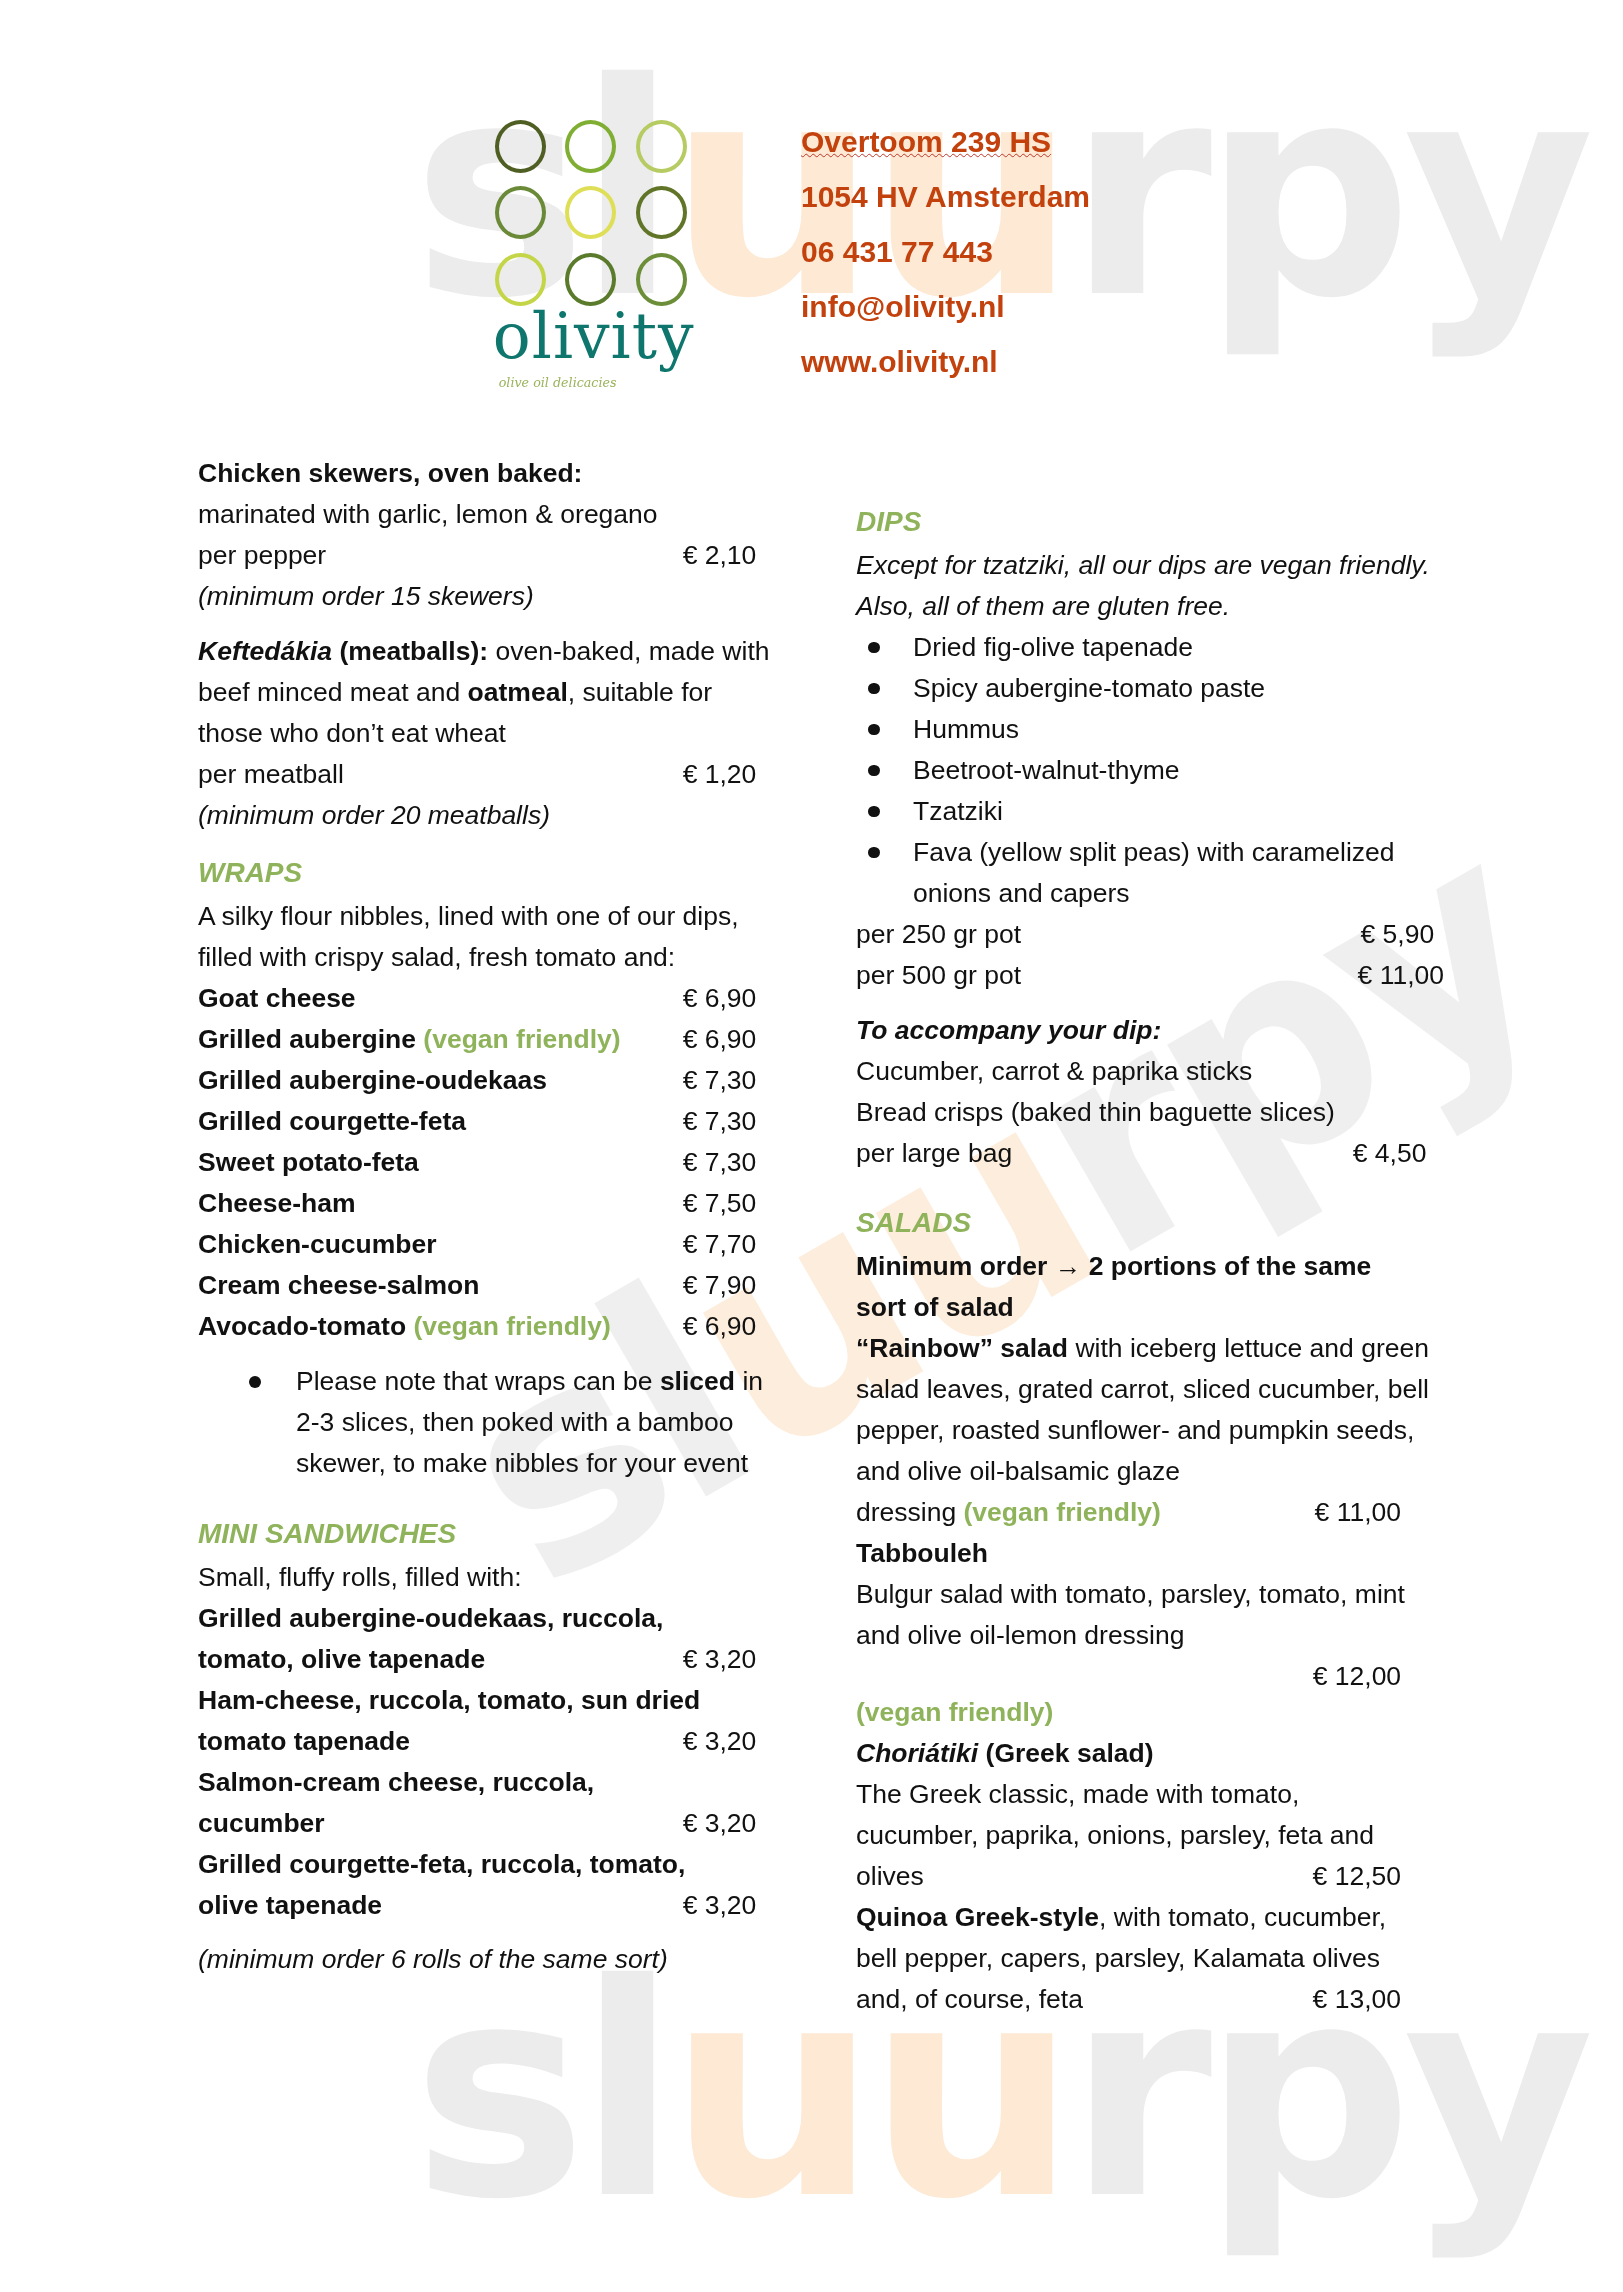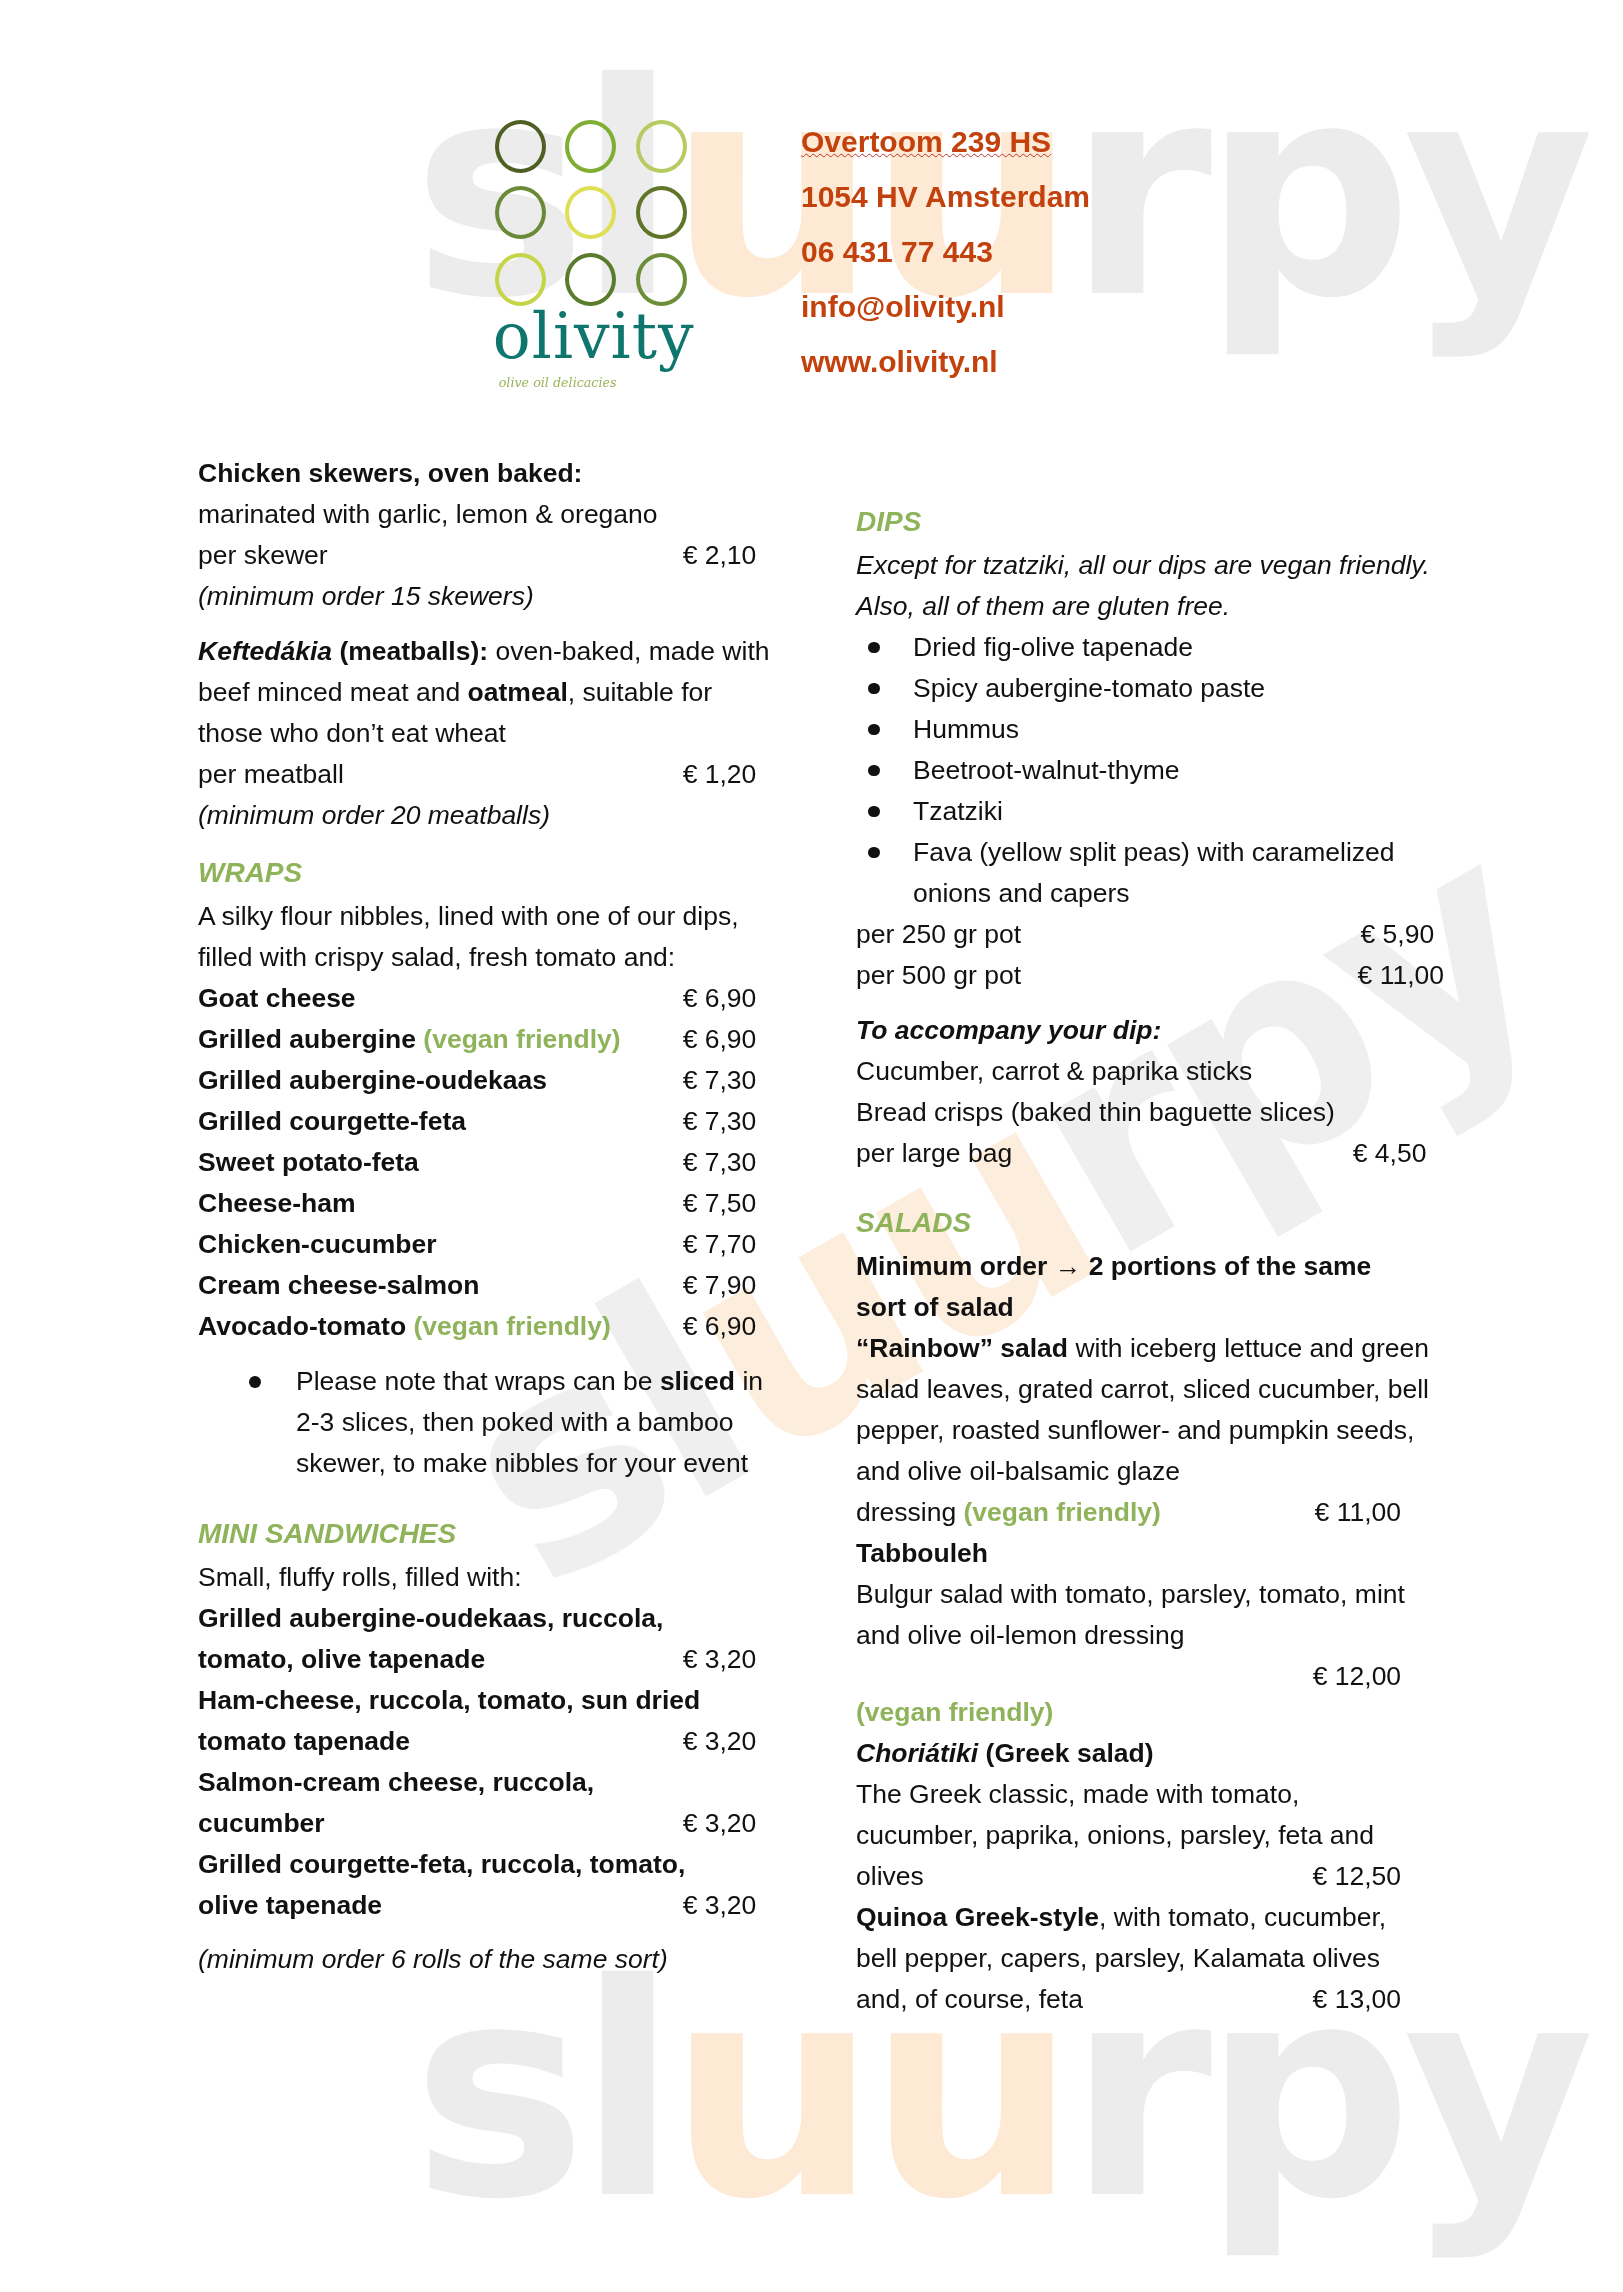--- a/index.html
+++ b/index.html
@@ -61,21 +61,21 @@
     <div>info@olivity.nl</div>
     <div>www.olivity.nl</div>
   </div>
 </div>
 
 <div class="col left">
   <div>
     <div class="b">Chicken skewers, oven baked:</div>
     <div>marinated with garlic, lemon &amp; oregano</div>
     <div class="row pr-right">
-        <span>per skewer</span>
+        <span>per pepper</span>
         <span class="price">€ 2,10</span>
       </div>
     <div class="i">(minimum order 15 skewers)</div>
   </div>
   <div class="gap"></div>
   <div>
     <div><span class="b i">Keftedákia</span><span class="b"> (meatballs):</span><span> oven-baked, made with beef minced meat and </span><span class="b">oatmeal</span><span>, suitable for those who don’t eat wheat</span></div>
     <div class="row pr-right">
         <span>per meatball</span>
         <span class="price">€ 1,20</span>

